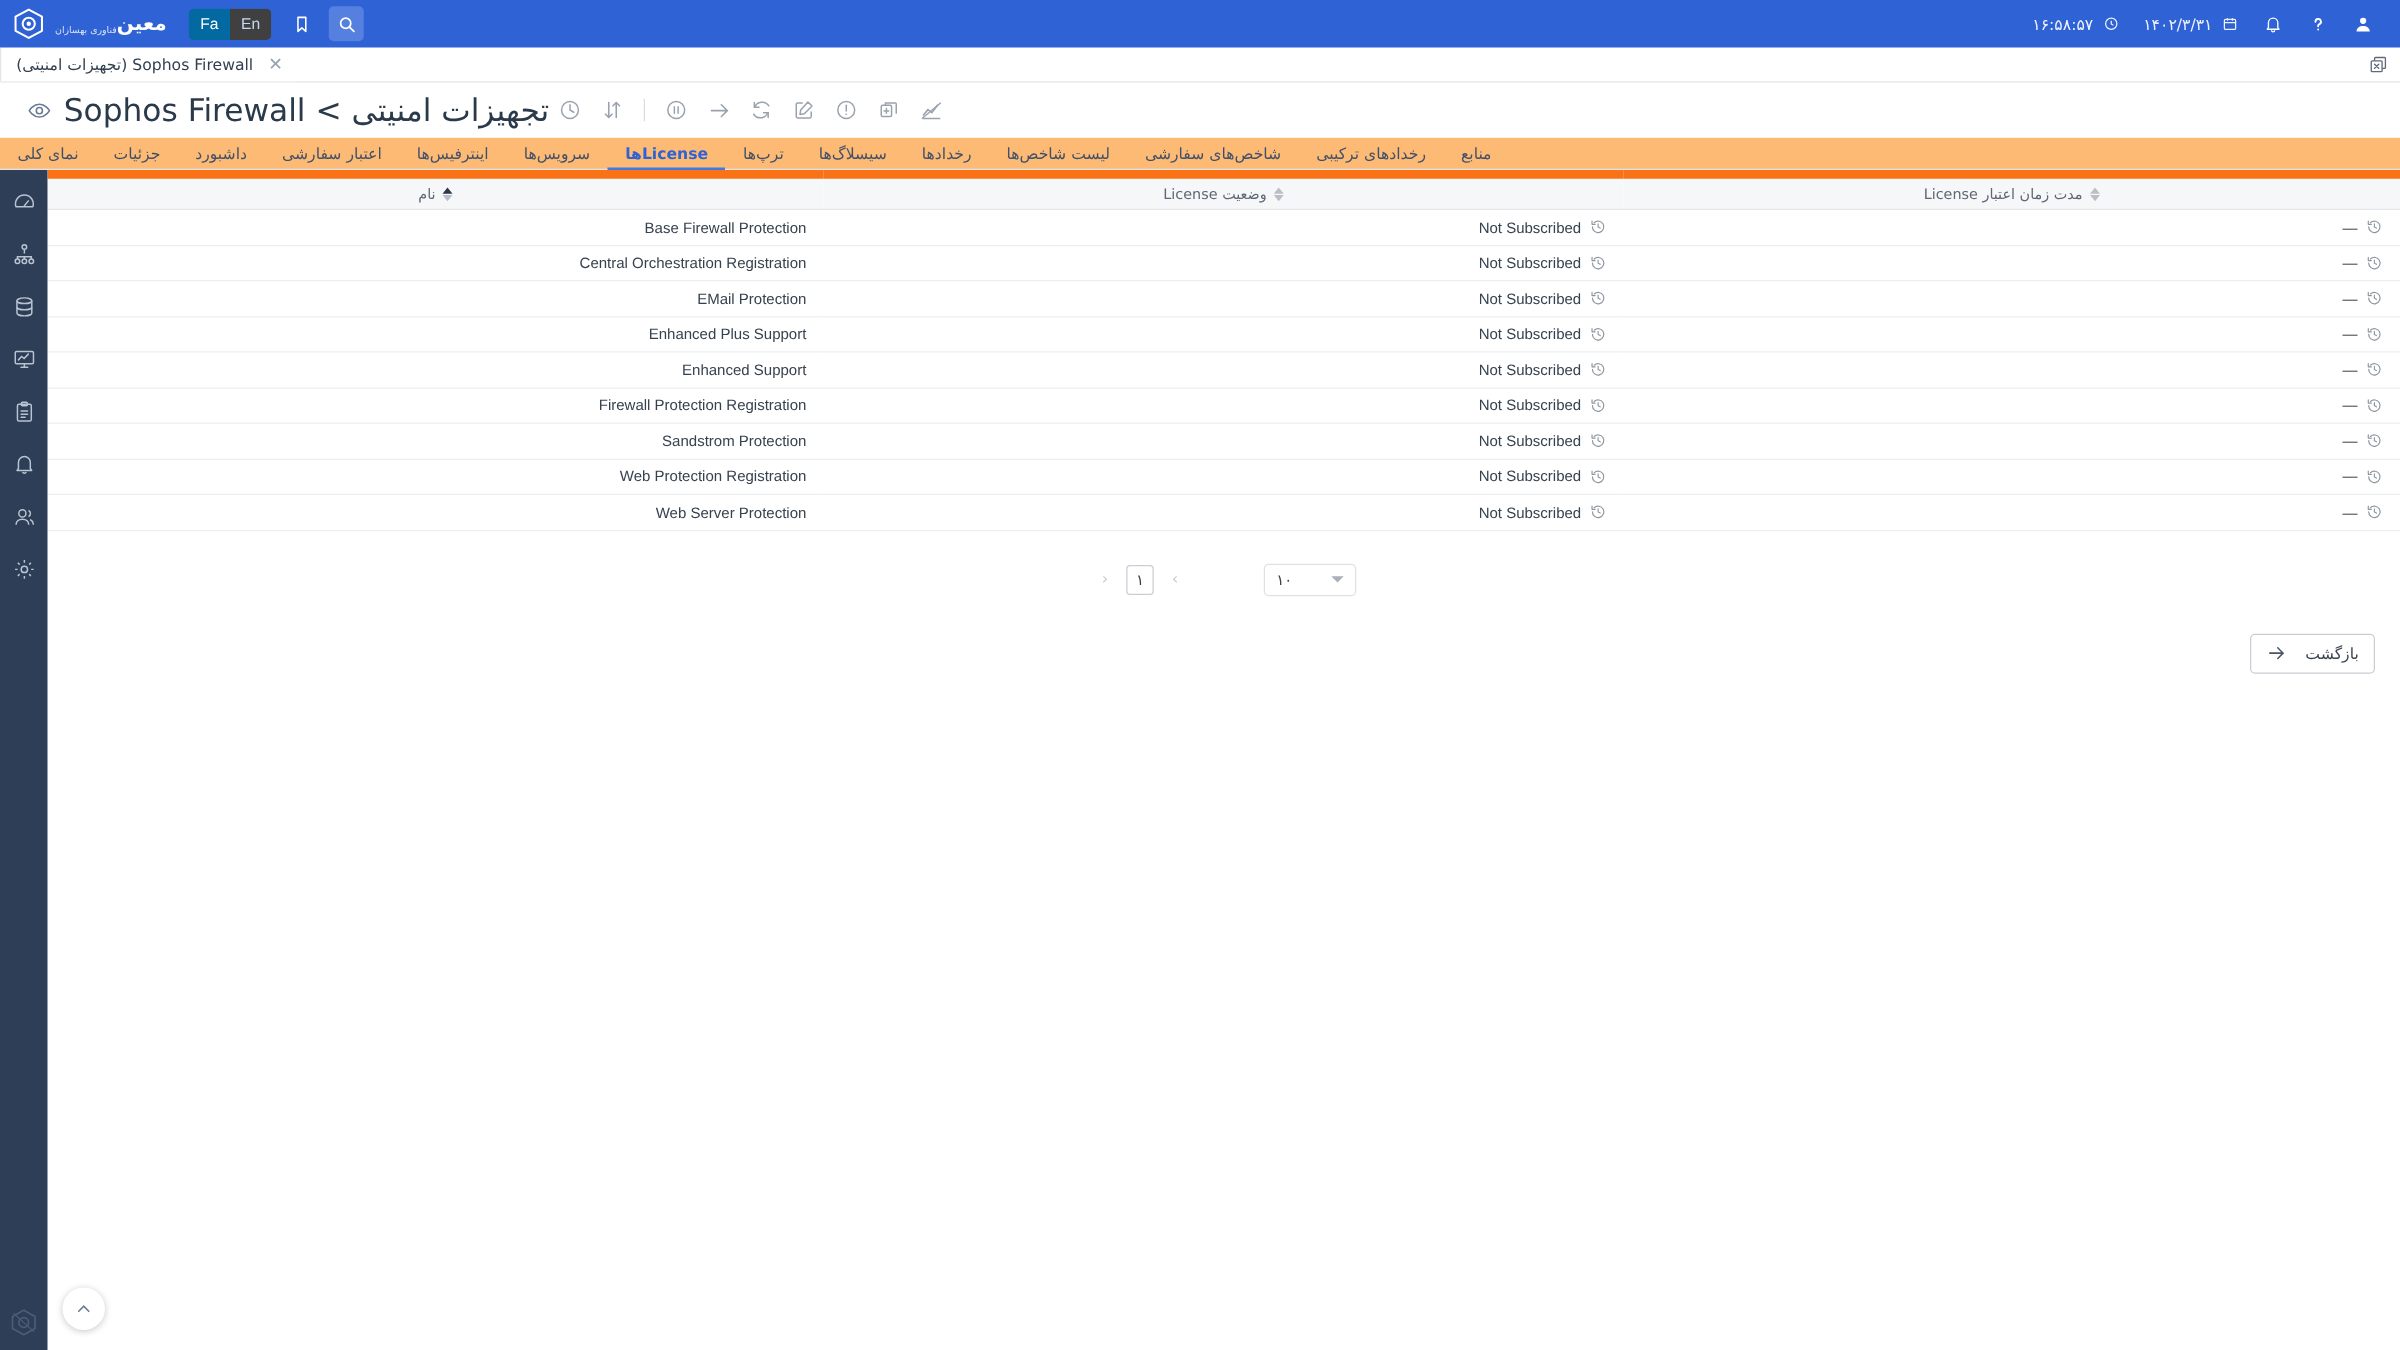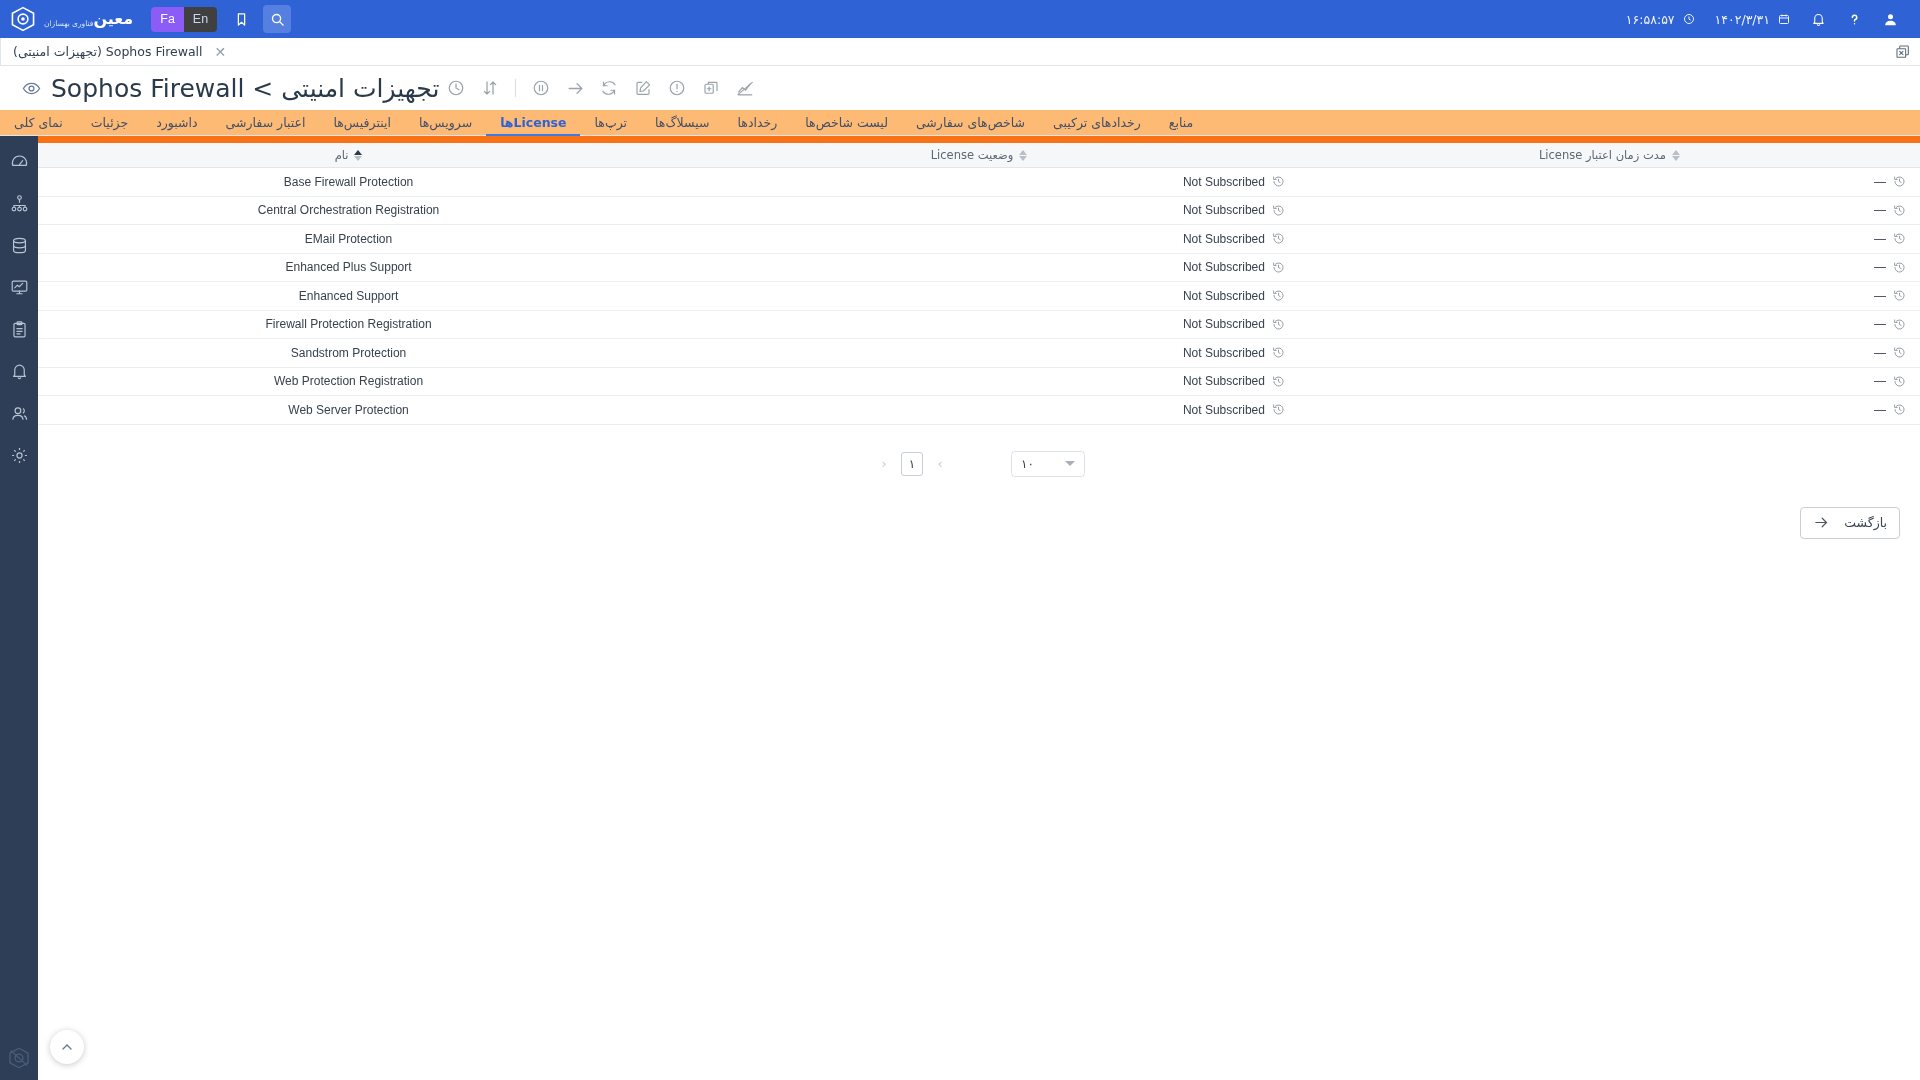--- a/index.html
+++ b/index.html
@@ -30,21 +30,21 @@
     width: 28px; height: 28px; border-radius: 4px; display: flex;
     align-items: center; justify-content: center; cursor: pointer;
   }
   .sq-btn.active { background: #5680e0; }
   .lang-group { display: flex; border-radius: 4px; overflow: hidden; margin-right: 2px; }
   .lang-btn {
     padding: 4px 9px; font-size: 12.5px; cursor: pointer; line-height: 1;
     height: 25px; display: flex; align-items: center; font-family: "Liberation Sans", sans-serif;
   }
   .lang-btn.inactive { background: #404040; color: #c9d7f6; }
-  .lang-btn.active { background: #8b5cf6; color: #ffffff; }
+  .lang-btn.active { background: #0369a1; color: #ffffff; }
   .brand { display: flex; align-items: center; gap: 8px; margin-right: 10px; }
   .brand-text { display: flex; flex-direction: row; align-items: flex-end; line-height: 1; }
   .brand-name { font-size: 16px; font-weight: bold; color: #fff; letter-spacing: -.5px; }
   .brand-sub { font-size: 7.5px; color: #dbe4fa; margin-top: 2px; }
 
   
   .tabstrip {
     height: 28px; background: #fff; border-bottom: 1px solid #e3e5e8;
     display: flex; align-items: stretch; flex: 0 0 28px; position: relative; z-index: 20;
   }
@@ -112,21 +112,21 @@
     width: 0; height: 0; border-left: 4px solid transparent; border-right: 4px solid transparent;
     display: block;
   }
   .sorter i.up { border-bottom: 5px solid #b9bfc7; }
   .sorter i.down { border-top: 5px solid #b9bfc7; }
   .sorter.asc i.up { border-bottom-color: #2b3a4a; }
   table.grid td {
     height: 28.5px; border-bottom: 1px solid #eceef0; font-size: 12px;
     color: #37424f; padding: 0 14px; font-family: "Liberation Sans", sans-serif;
   }
-  td.c-name { text-align: center; }
+  td.c-name { }
   .cell-flex { display: flex; align-items: center; gap: 7px; }
   .hist-ico { color: #8d959e; display: inline-flex; flex: 0 0 auto; }
   .dash { color: #3a4450; }
 
   
   .pager {
     display: flex; align-items: center; justify-content: center; gap: 60px;
     padding: 26px 0 0 0;
   }
   .pager-nav { display: flex; align-items: center; gap: 6px; }

